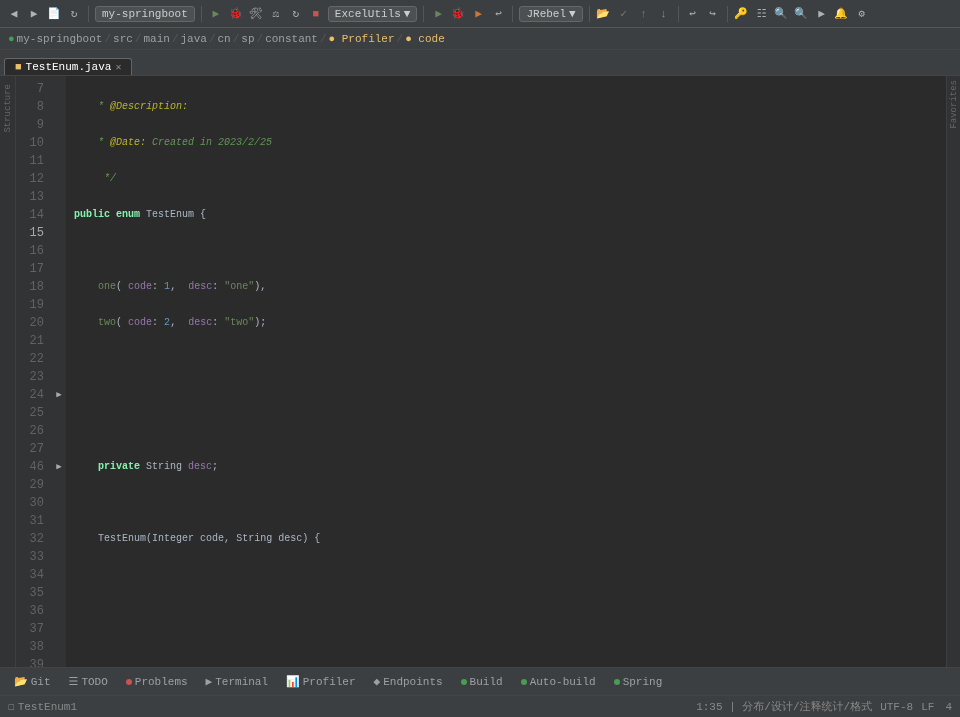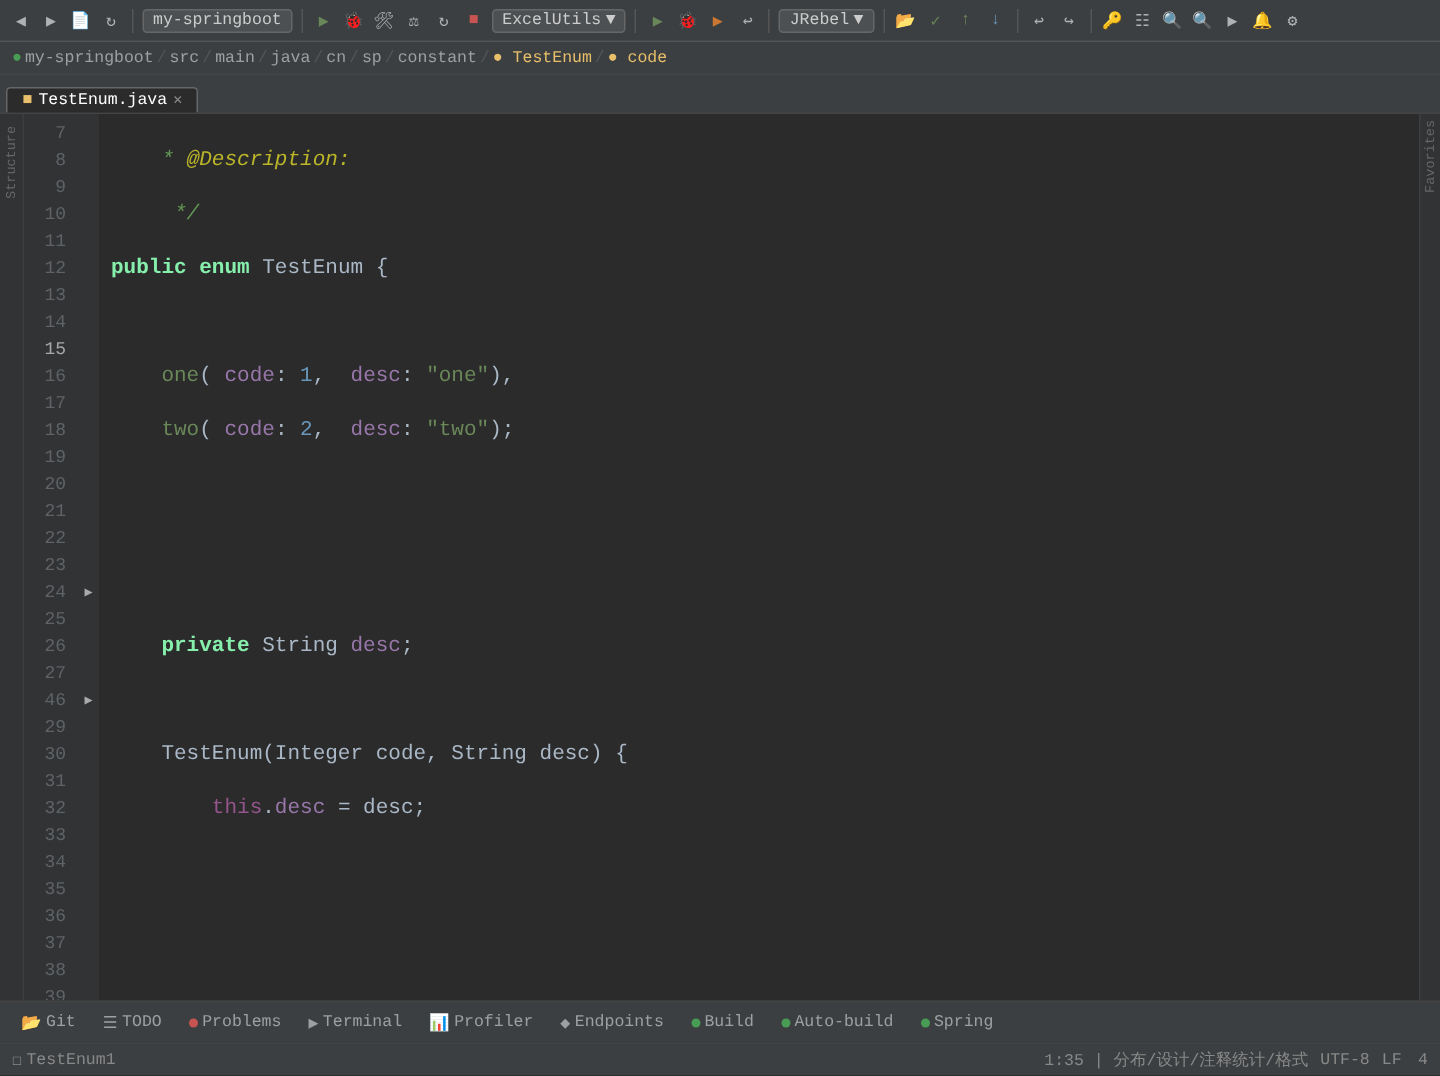--- a/index.html
+++ b/index.html
@@ -163,21 +163,21 @@
       color: #606366;
       font-size: 9px;
       cursor: pointer;
     }
 
     .code-content {
       flex: 1;
       padding: 4px 0 4px 8px;
       overflow: auto;
       line-height: 18px;
-      font-size: 14px;
+      font-size: 10px;
       white-space: pre;
     }
 
     
     .kw { color: #86efac; font-weight: bold; }
     .type { color: #a9b7c6; }
     .classname { color: #a9b7c6; }
     .string { color: #6a8759; }
     .number { color: #6897bb; }
     .comment { color: #629755; font-style: italic; }
@@ -334,21 +334,21 @@
   <span>main</span>
   <span class="sep"> / </span>
   <span>java</span>
   <span class="sep"> / </span>
   <span>cn</span>
   <span class="sep"> / </span>
   <span>sp</span>
   <span class="sep"> / </span>
   <span>constant</span>
   <span class="sep"> / </span>
-  <span style="color:#e8bf6a;">● TestEnum</span>
+  <span style="color:#e8bf6a;">● Profiler</span>
   <span class="sep"> / </span>
   <span class="active">● code</span>
 </div>
 
 <div class="tab-bar">
   <div class="tab active">
     <span style="color:#e8bf6a;">■</span>
     <span>TestEnum.java</span>
     <span class="close-x">✕</span>
   </div>
@@ -431,32 +431,32 @@
       <div class="fold-icon"></div>
       <div class="fold-icon"></div>
       <div class="fold-icon"></div>
       <div class="fold-icon"></div>
       <div class="fold-icon"></div>
 
     </div>
 
     <div class="code-content">
 <span class="code-line">    <span class="comment">* <span class="annotation">@Description:</span></span></span>
+<span class="code-line">    <span class="comment">* <span class="annotation">@Date:</span> Created in 2023/2/25</span></span>
 <span class="code-line">    <span class="comment"> */</span></span>
 <span class="code-line"><span class="kw">public</span> <span class="kw">enum</span> <span class="classname">TestEnum</span> <span class="punc">{</span></span>
 <span class="code-line"></span>
 <span class="code-line">    <span class="enum-val">one</span><span class="punc">(</span> <span class="field">code</span><span class="punc">:</span> <span class="number">1</span><span class="punc">,</span>  <span class="field">desc</span><span class="punc">:</span> <span class="string">"one"</span><span class="punc">),</span></span>
 <span class="code-line">    <span class="enum-val">two</span><span class="punc">(</span> <span class="field">code</span><span class="punc">:</span> <span class="number">2</span><span class="punc">,</span>  <span class="field">desc</span><span class="punc">:</span> <span class="string">"two"</span><span class="punc">);</span></span>
 <span class="code-line"></span>
 <span class="code-line"></span>
 <span class="code-line"></span>
 <span class="code-line">    <span class="kw">private</span> <span class="type">String</span> <span class="field">desc</span><span class="punc">;</span></span>
 <span class="code-line"></span>
 <span class="code-line">    <span class="classname">TestEnum</span><span class="punc">(</span><span class="type">Integer</span> <span class="param">code</span><span class="punc">,</span> <span class="type">String</span> <span class="param">desc</span><span class="punc">) {</span></span>
-<span class="code-line">        <span class="this-kw">this</span><span class="punc">.</span><span class="field">desc</span> <span class="punc">=</span> <span class="param">desc</span><span class="punc">;</span></span>
 
 
 
 
 
 
 
 
 
 

